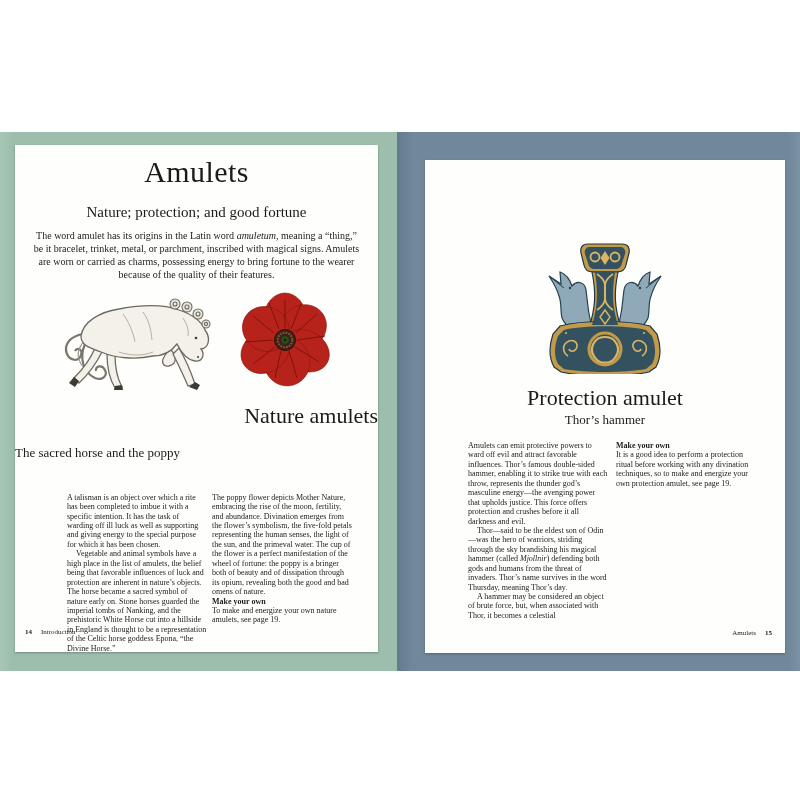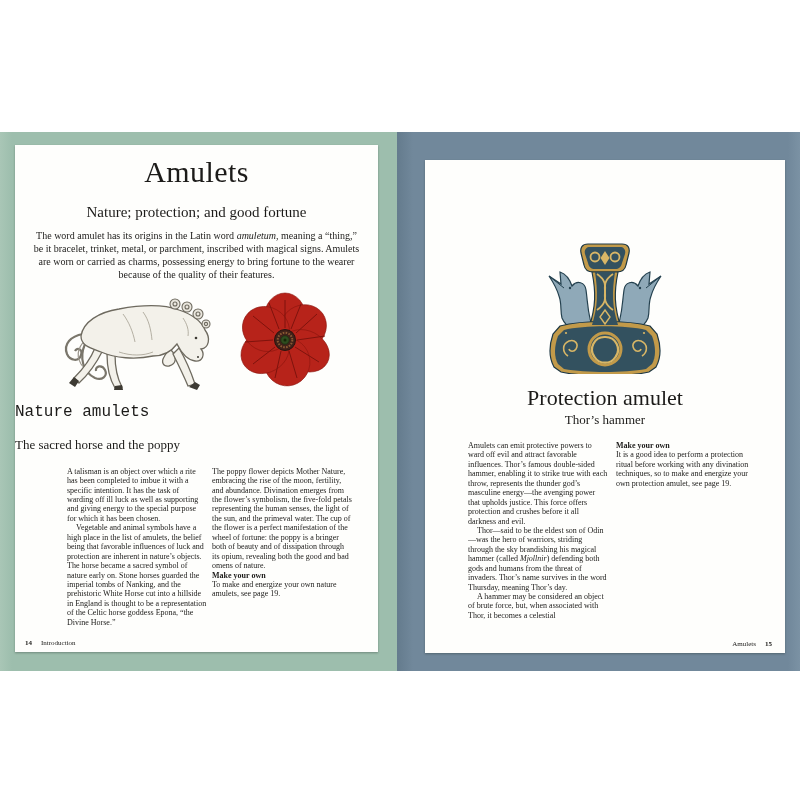--- a/index.html
+++ b/index.html
@@ -6,30 +6,30 @@
   *{box-sizing:border-box;}
   .spread{position:absolute;top:132px;left:0;width:800px;height:539px;display:flex;font-family:"Liberation Serif",serif;color:#1c1b19;}
   .page{height:100%;}
   .page.left{width:397px;background:linear-gradient(to right,#a9c6b6 0px,#9dbead 12px,#9dbead 100%);padding:13px 19px 19px 15px;}
   .page.right{width:403px;background:linear-gradient(to right,#647b8d 0px,#71889b 16px,#71889b calc(100% - 12px),#7b92a4 100%);padding:28px 15px 18px 28px;}
   .sheet{background:#fefefc;width:100%;height:100%;position:relative;box-shadow:0 1px 2px rgba(30,40,35,.35);overflow:hidden;}
   .l-title{font-size:30px;line-height:1.05;text-align:center;margin-top:11px;letter-spacing:.4px;}
   .l-sub{font-size:15px;text-align:center;margin-top:16px;}
   .l-intro{font-size:10px;line-height:1.33;text-align:center;margin:8px 16px 0;}
   .img-row{display:flex;justify-content:center;align-items:flex-end;margin-top:4px;height:104px;}
-  .sec-title{font-size:16px;text-align:left;margin-top:13px;font-family:Liberation Mono, monospace;}
+  .sec-title{font-size:22px;text-align:right;margin-top:13px;}
   .sec-sub{font-size:13px;text-align:left;margin-top:16px;}
   .cols{display:flex;}
-  .page.left .cols{margin:14px 22px 0 52px;gap:5px;}
+  .page.left .cols{margin:32px 22px 0 52px;gap:5px;}
   .page.right .cols{margin:13px 16px 0 43px;gap:8px;}
   .col{width:140px;font-size:8px;line-height:1.18;text-align:left;}
   .col p{margin:0;}
   .col p.indent{text-indent:9px;}
   .myo-h{font-weight:700;margin-top:9px;}
-  .footer{position:absolute;bottom:5px;font-size:7px;display:flex;gap:9px;align-items:baseline;}
+  .footer{position:absolute;bottom:16px;font-size:7px;display:flex;gap:9px;align-items:baseline;}
   .footer.fl{left:10px;}
   .footer.fr{right:13px;}
   .pagenum{font-weight:700;}
   .hammer-wrap{display:flex;justify-content:center;margin-top:80px;height:134px;}
   .r-title{font-size:22px;text-align:center;margin-top:11px;}
   .r-sub{font-size:13px;text-align:center;margin-top:1px;}
   i{font-style:italic;}
 </style>
 </head>
 <body>

